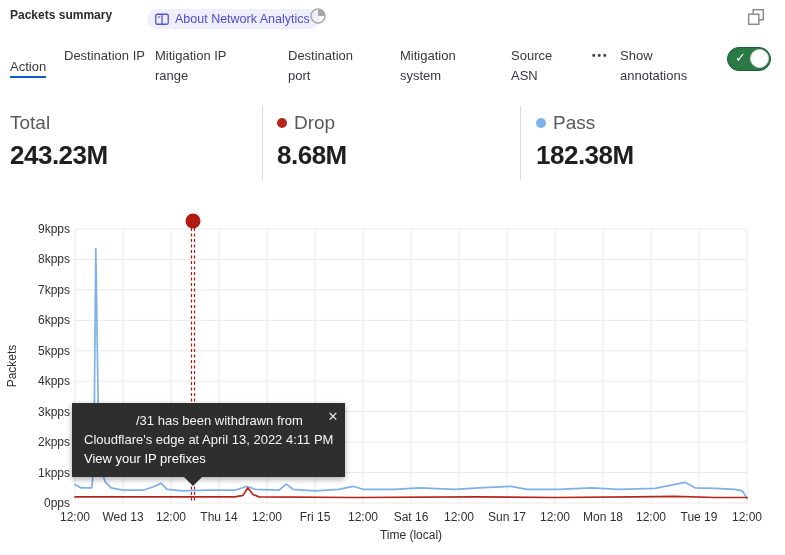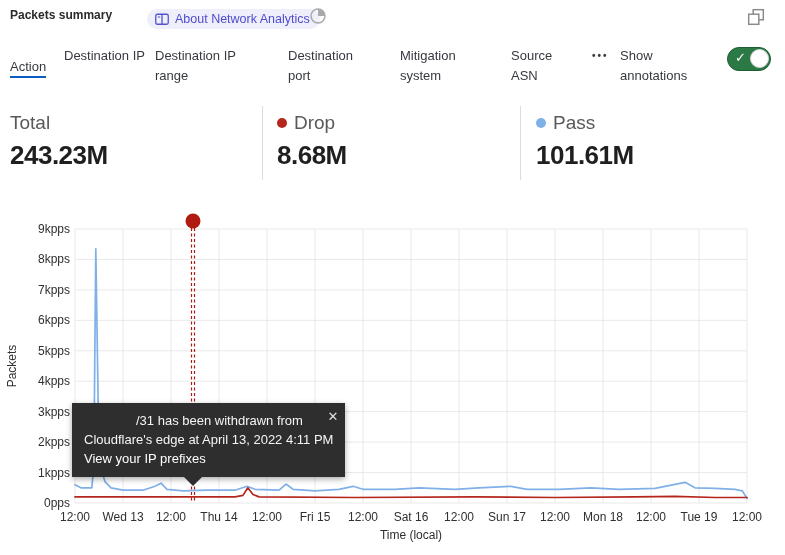--- a/index.html
+++ b/index.html
@@ -68,21 +68,21 @@
 <div class="abs popout-btn">
   <svg width="18" height="18" viewBox="0 0 16 16">
       <rect x="5.5" y="1.5" width="9" height="9" fill="none" stroke="#8a8a8a" stroke-width="1.3"></rect>
       <rect x="1.5" y="5.5" width="9" height="9" fill="#ffffff" stroke="#8a8a8a" stroke-width="1.3"></rect>
     </svg>
 </div>
 
 <div id="tabs">
     <div class="tab active single" style="left: 10px; width: 50px;"><span class="tab-label">Action</span></div>
     <div class="tab" style="left: 64px; width: 84px;"><span class="tab-label">Destination IP</span></div>
-    <div class="tab" style="left: 155px; width: 102px;"><span class="tab-label">Destination IP range</span></div>
+    <div class="tab" style="left: 155px; width: 102px;"><span class="tab-label">Mitigation IP range</span></div>
     <div class="tab" style="left: 288px; width: 86px;"><span class="tab-label">Destination port</span></div>
     <div class="tab" style="left: 400px; width: 82px;"><span class="tab-label">Mitigation system</span></div>
     <div class="tab" style="left: 511px; width: 60px;"><span class="tab-label">Source ASN</span></div>
   </div>
 <div class="abs more-btn">•••</div>
 <div class="abs annot-label">Show annotations</div>
 <div class="abs toggle">
   <span class="check">✓</span>
   <span class="knob"></span>
 </div>
@@ -100,21 +100,21 @@
     <span>Drop</span>
   </div>
   <div class="stat-value">8.68M</div>
 </div>
 <div class="vdiv" style="left:520px;"></div>
 <div class="abs" style="left:536px; top:112px;">
   <div class="stat-label">
     <span class="dot" style="background:#7fb0e8"></span>
     <span>Pass</span>
   </div>
-  <div class="stat-value">101.61M</div>
+  <div class="stat-value">182.38M</div>
 </div>
 
 <svg id="chart-svg" width="785" height="555">
     <line x1="75" x2="747" y1="503" y2="503" stroke="#e9e9e9" stroke-width="1"></line>
     <line x1="75" x2="747" y1="472.55555555555554" y2="472.55555555555554" stroke="#e9e9e9" stroke-width="1"></line>
     <line x1="75" x2="747" y1="442.1111111111111" y2="442.1111111111111" stroke="#e9e9e9" stroke-width="1"></line>
     <line x1="75" x2="747" y1="411.6666666666667" y2="411.6666666666667" stroke="#e9e9e9" stroke-width="1"></line>
     <line x1="75" x2="747" y1="381.22222222222223" y2="381.22222222222223" stroke="#e9e9e9" stroke-width="1"></line>
     <line x1="75" x2="747" y1="350.77777777777777" y2="350.77777777777777" stroke="#e9e9e9" stroke-width="1"></line>
     <line x1="75" x2="747" y1="320.33333333333337" y2="320.33333333333337" stroke="#e9e9e9" stroke-width="1"></line>

